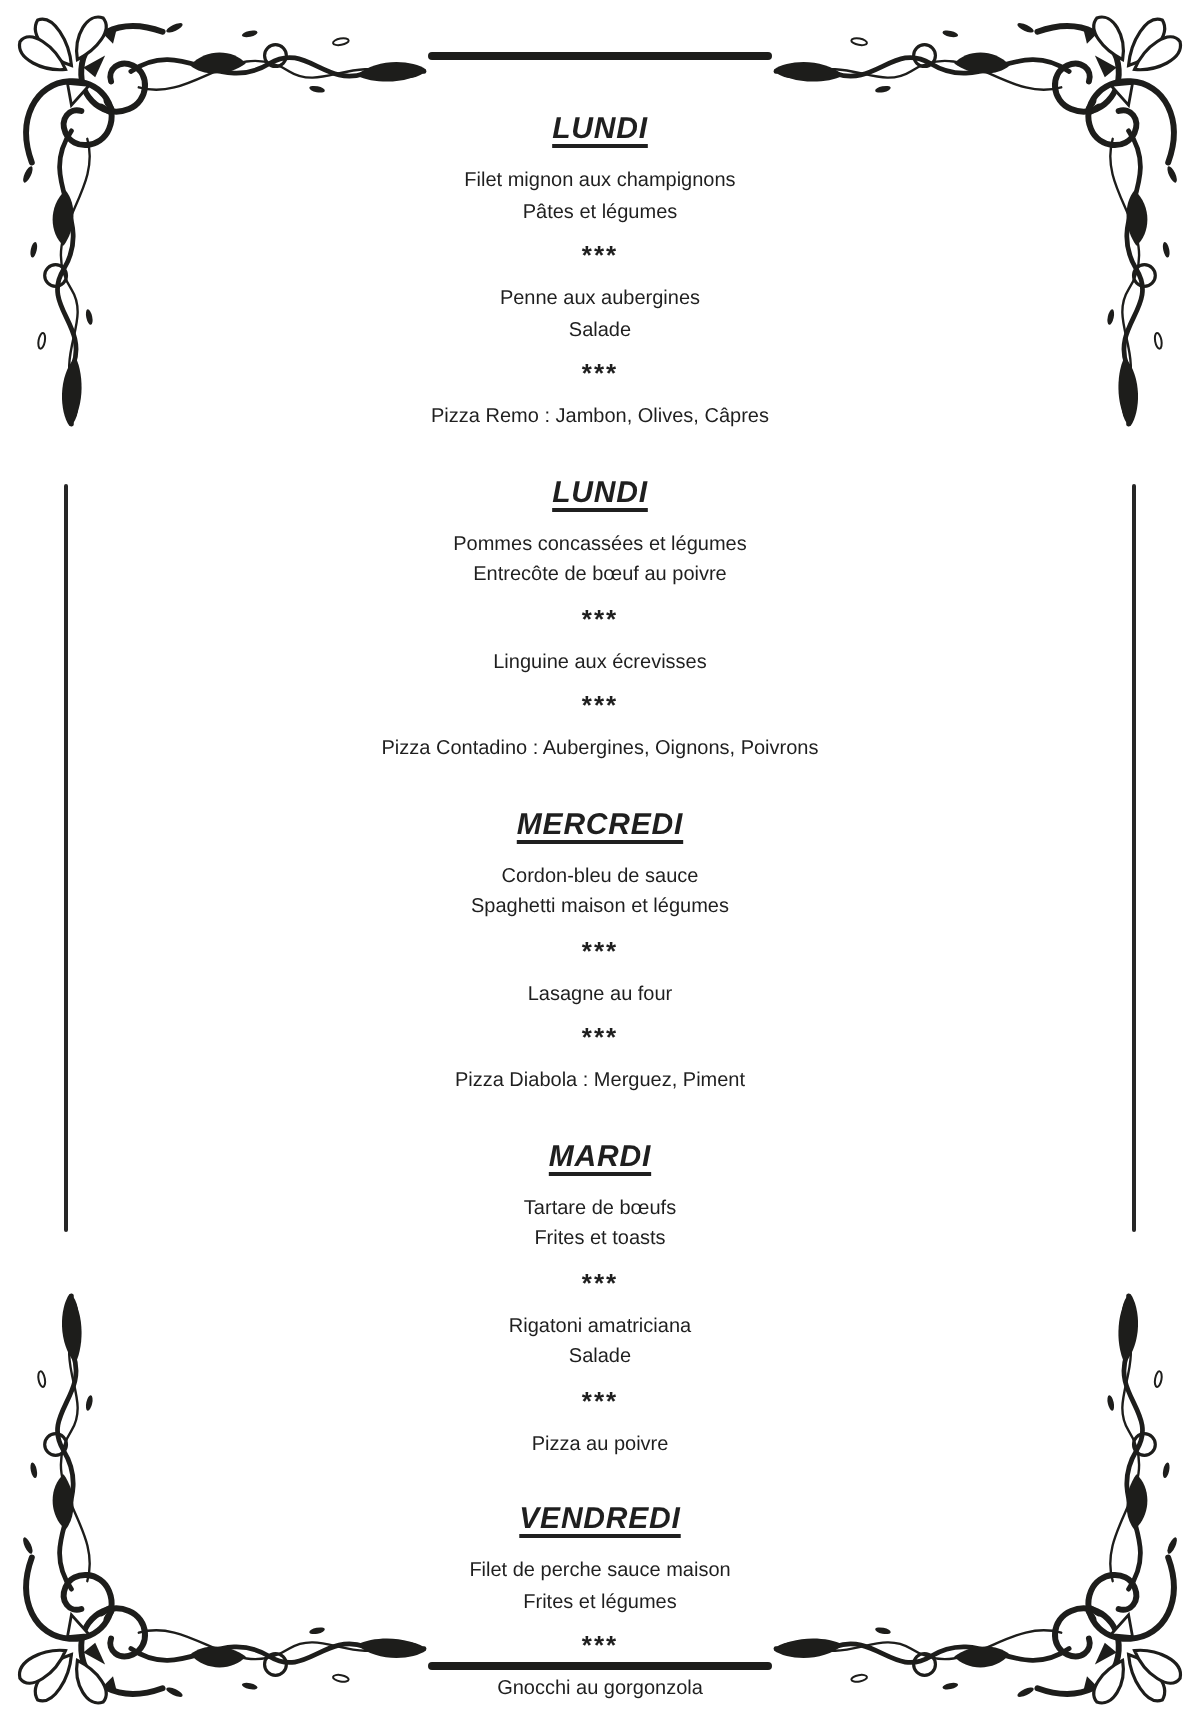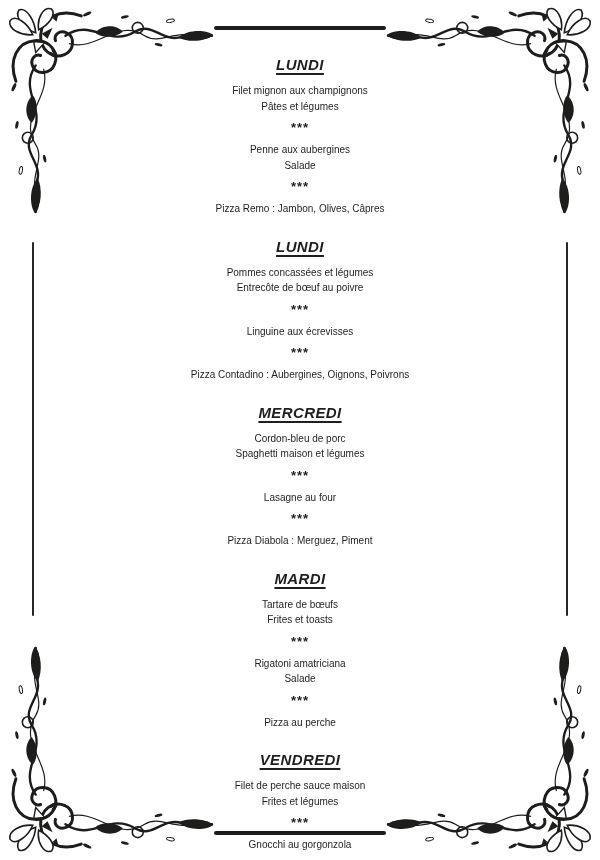--- a/index.html
+++ b/index.html
@@ -107,36 +107,36 @@
         <h2 class="day-title">LUNDI</h2>
         <p class="dish">Pommes concassées et légumes</p>
         <p class="dish">Entrecôte de bœuf au poivre</p>
         <p class="sep">***</p>
         <p class="dish">Linguine aux écrevisses</p>
         <p class="sep">***</p>
         <p class="dish">Pizza Contadino : Aubergines, Oignons, Poivrons</p>
       </section>
       <section class="day">
         <h2 class="day-title">MERCREDI</h2>
-        <p class="dish">Cordon-bleu de porc</p>
+        <p class="dish">Cordon-bleu de sauce</p>
         <p class="dish">Spaghetti maison et légumes</p>
         <p class="sep">***</p>
         <p class="dish">Lasagne au four</p>
         <p class="sep">***</p>
         <p class="dish">Pizza Diabola : Merguez, Piment</p>
       </section>
       <section class="day">
         <h2 class="day-title">MARDI</h2>
         <p class="dish">Tartare de bœufs</p>
         <p class="dish">Frites et toasts</p>
         <p class="sep">***</p>
         <p class="dish">Rigatoni amatriciana</p>
         <p class="dish">Salade</p>
         <p class="sep">***</p>
-        <p class="dish">Pizza au perche</p>
+        <p class="dish">Pizza au poivre</p>
       </section>
       <section class="day">
         <h2 class="day-title">VENDREDI</h2>
         <p class="dish">Filet de perche sauce maison</p>
         <p class="dish">Frites et légumes</p>
         <p class="sep">***</p>
         <p class="dish">Gnocchi au gorgonzola</p>
         <p class="sep">***</p>
       </section>
     </main>

